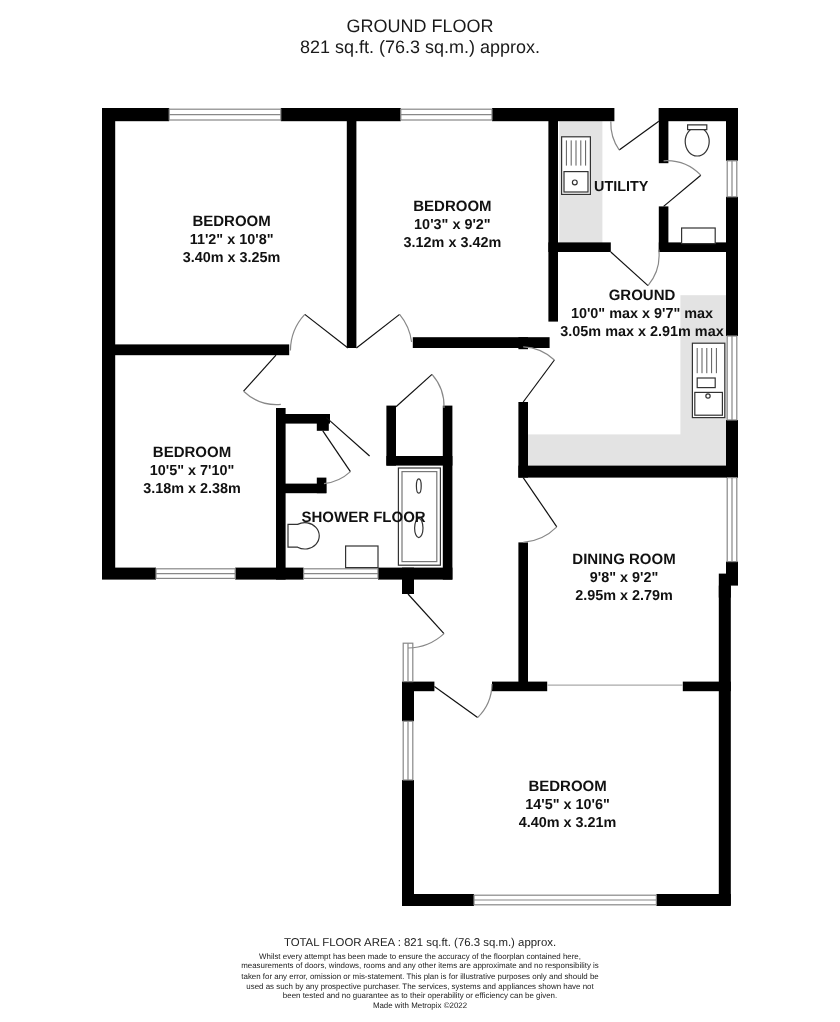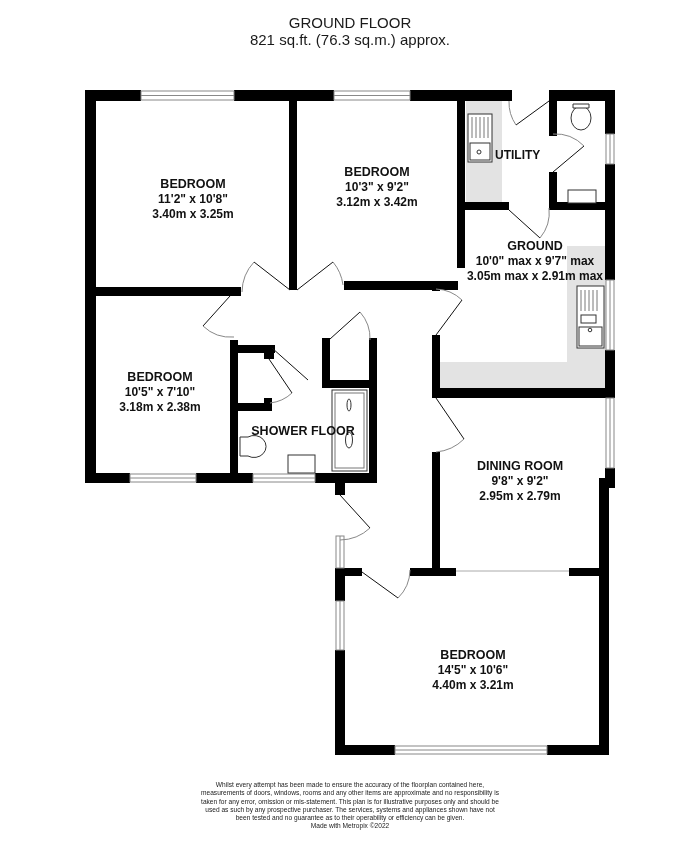--- a/index.html
+++ b/index.html
@@ -240,15 +240,16 @@
   <div>2.95m  x 2.79m</div>
 </div>
 
 <div class="room-label" style="left:473px; top:648px;">
   <div class="name">BEDROOM</div>
   <div>14'5"  x 10'6"</div>
   <div>4.40m  x 3.21m</div>
 </div>
 
 <div class="footer">
+  <div class="total">TOTAL FLOOR AREA : 821 sq.ft. (76.3 sq.m.) approx.</div>
   <div class="disclaimer">Whilst every attempt has been made to ensure the accuracy of the floorplan contained here, measurements of doors, windows, rooms and any other items are approximate and no responsibility is taken for any error, omission or mis-statement. This plan is for illustrative purposes only and should be used as such by any prospective purchaser. The services, systems and appliances shown have not been tested and no guarantee as to their operability or efficiency can be given.</div>
   <div class="disclaimer" style="margin-top:0;">Made with Metropix ©2022</div>
 </div>
 
 </body></html>

